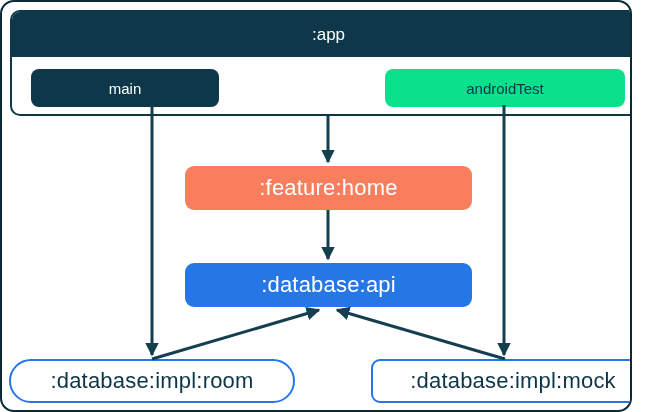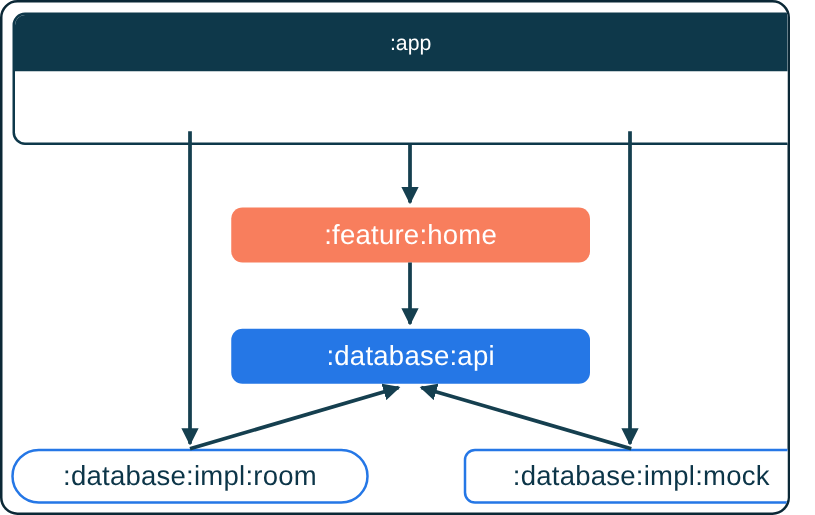--- a/index.html
+++ b/index.html
@@ -65,20 +65,28 @@
     <line x1="150" y1="103" x2="150" y2="353" marker-end="url(#arw)"></line>
     <line x1="502" y1="103" x2="502" y2="353" marker-end="url(#arw)"></line>
     <line x1="150" y1="357" x2="317" y2="308" marker-end="url(#arw)"></line>
     <line x1="503" y1="357" x2="335" y2="308" marker-end="url(#arw)"></line>
   </svg>
 
   <div class="app-container">
     <div class="app-header">
       <span>:app</span>
     </div>
+    <div class="app-body">
+      <div class="sourceset main-box">
+        <span>main</span>
+      </div>
+      <div class="sourceset androidtest-box">
+        <span>androidTest</span>
+      </div>
+    </div>
   </div>
 
   <div class="node feature-box">
     <span>:feature:home</span>
   </div>
 
   <div class="node api-box">
     <span>:database:api</span>
   </div>
 

